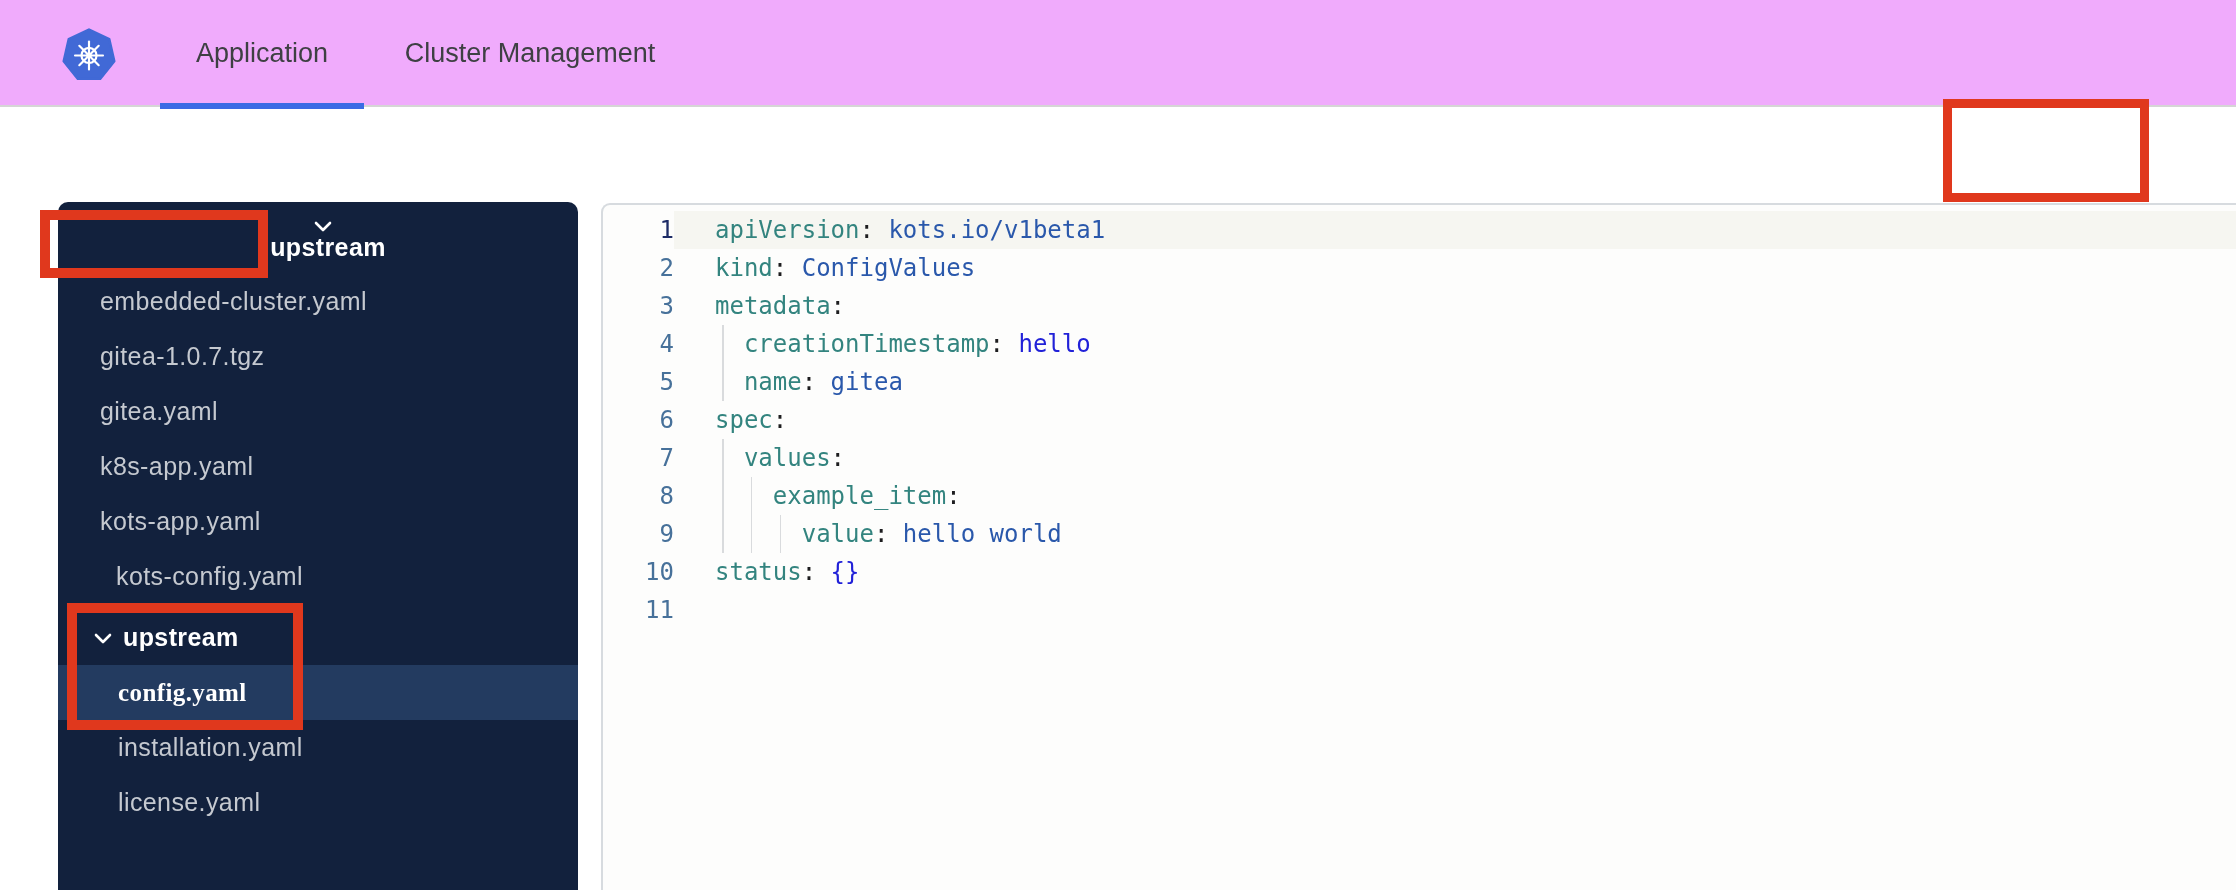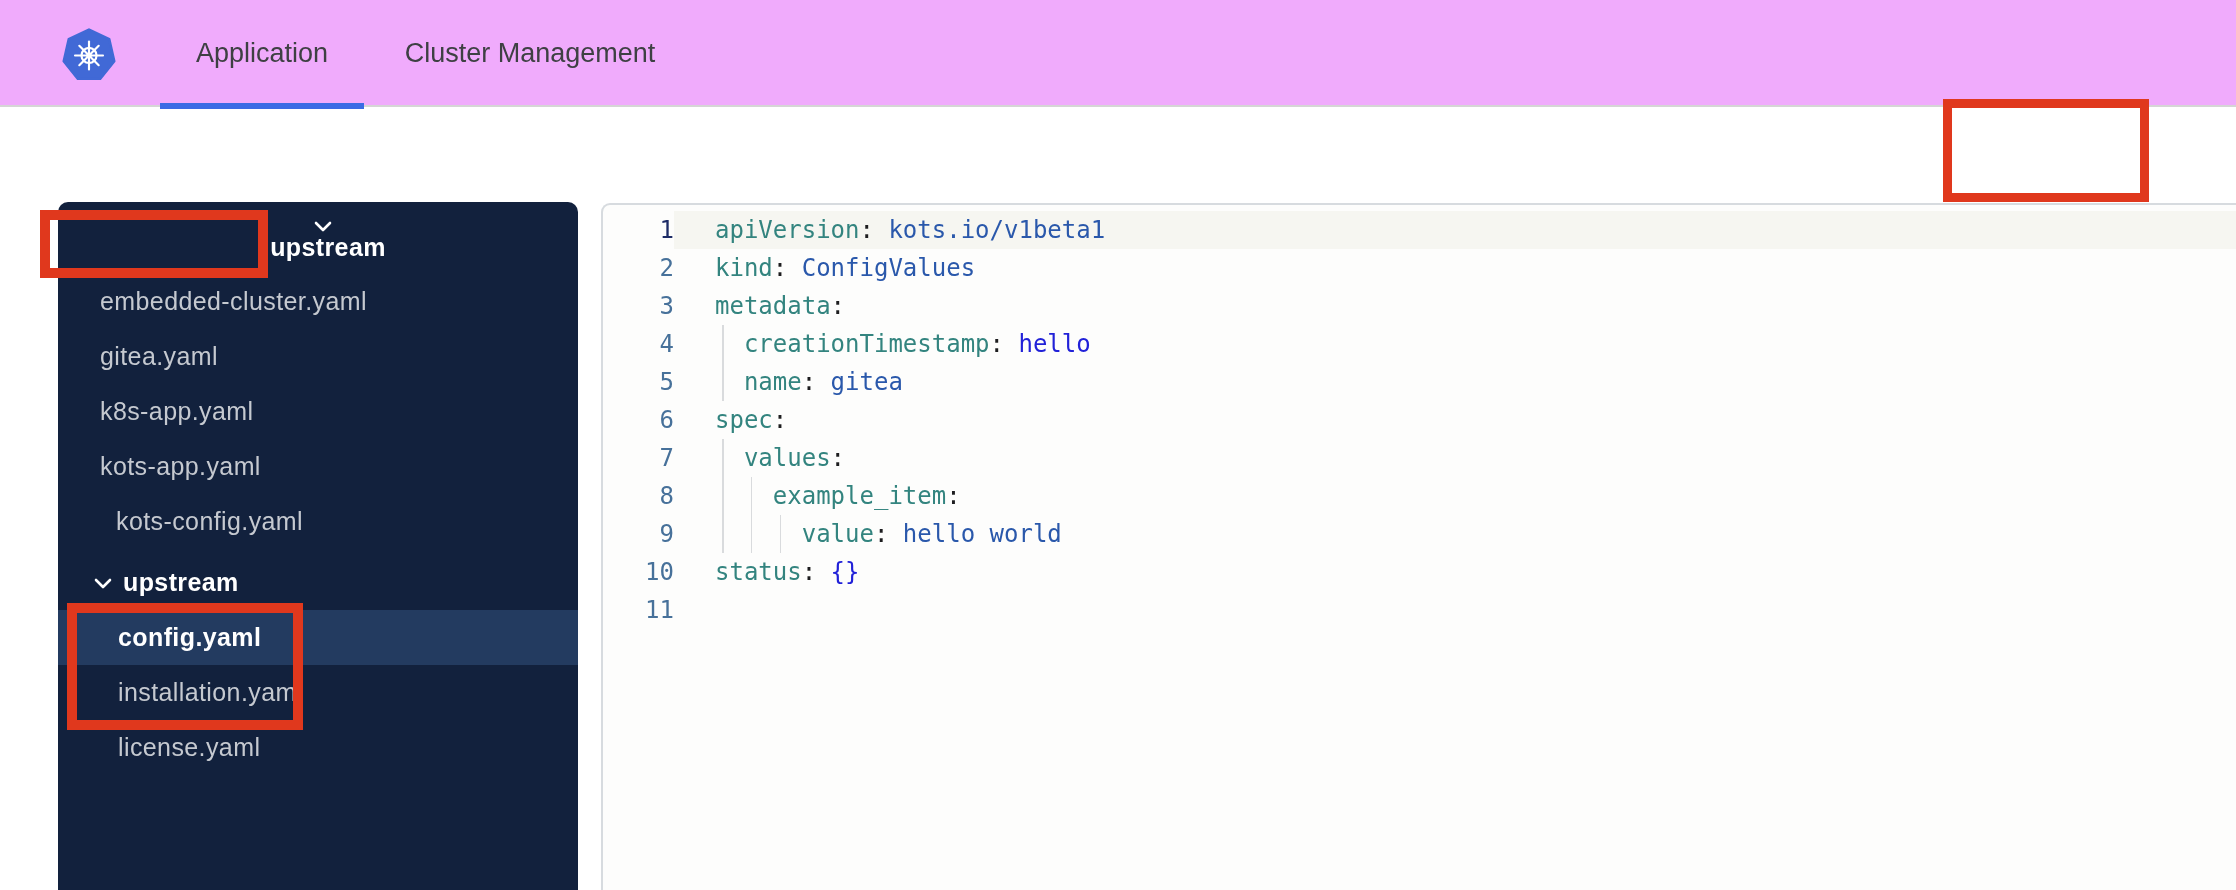--- a/index.html
+++ b/index.html
@@ -50,21 +50,21 @@
     position:absolute;left:58px;top:202px;width:520px;height:688px;
     background:#12213d;border-radius:10px 10px 0 0;box-sizing:border-box;
     padding-top:17px;overflow:hidden;
   }
   .tree-item{
     position:relative;height:55px;display:flex;align-items:center;
     font-size:25px;letter-spacing:0.4px;color:#c5c9d0;font-weight:500;cursor:pointer;
     box-sizing:border-box;
   }
   .tree-item.folder{color:#ffffff;font-weight:700;}
-  .tree-item.selected{background:#233b60;color:#ffffff;font-weight:700;}
+  .tree-item.selected{background:#233b60;color:#ffffff;font-weight:700;font-family:Liberation Serif, serif;}
   .tree-item.group-start{margin-top:6px;}
   .tree-item .chev{display:inline-flex;width:22px;margin-right:8px;flex:none;}
 
   
   .code-panel{
     position:absolute;left:601px;top:203px;width:1635px;height:687px;
     background:#fdfdfc;border-left:2px solid #d7dbdf;border-top:2px solid #d7dbdf;
     border-top-left-radius:9px;box-sizing:border-box;padding-top:6px;cursor:text;
   }
   .code-line{
@@ -133,20 +133,23 @@
           <svg width="20" height="14" viewBox="0 0 20 14">
             <polyline points="3,4 10,11 17,4" fill="none" stroke="#ffffff" stroke-width="2.6" stroke-linecap="round" stroke-linejoin="round"></polyline>
           </svg>
         </span>
         <span>upstream</span>
       </div>
       <div class="tree-item file" style="padding-left: 42px;">
         <span>embedded-cluster.yaml</span>
       </div>
       <div class="tree-item file" style="padding-left: 42px;">
+        <span>gitea-1.0.7.tgz</span>
+      </div>
+      <div class="tree-item file" style="padding-left: 42px;">
         <span>gitea.yaml</span>
       </div>
       <div class="tree-item file" style="padding-left: 42px;">
         <span>k8s-app.yaml</span>
       </div>
       <div class="tree-item file" style="padding-left: 42px;">
         <span>kots-app.yaml</span>
       </div>
       <div class="tree-item file" style="padding-left: 42px; margin-left: 16px;">
         <span>kots-config.yaml</span>

